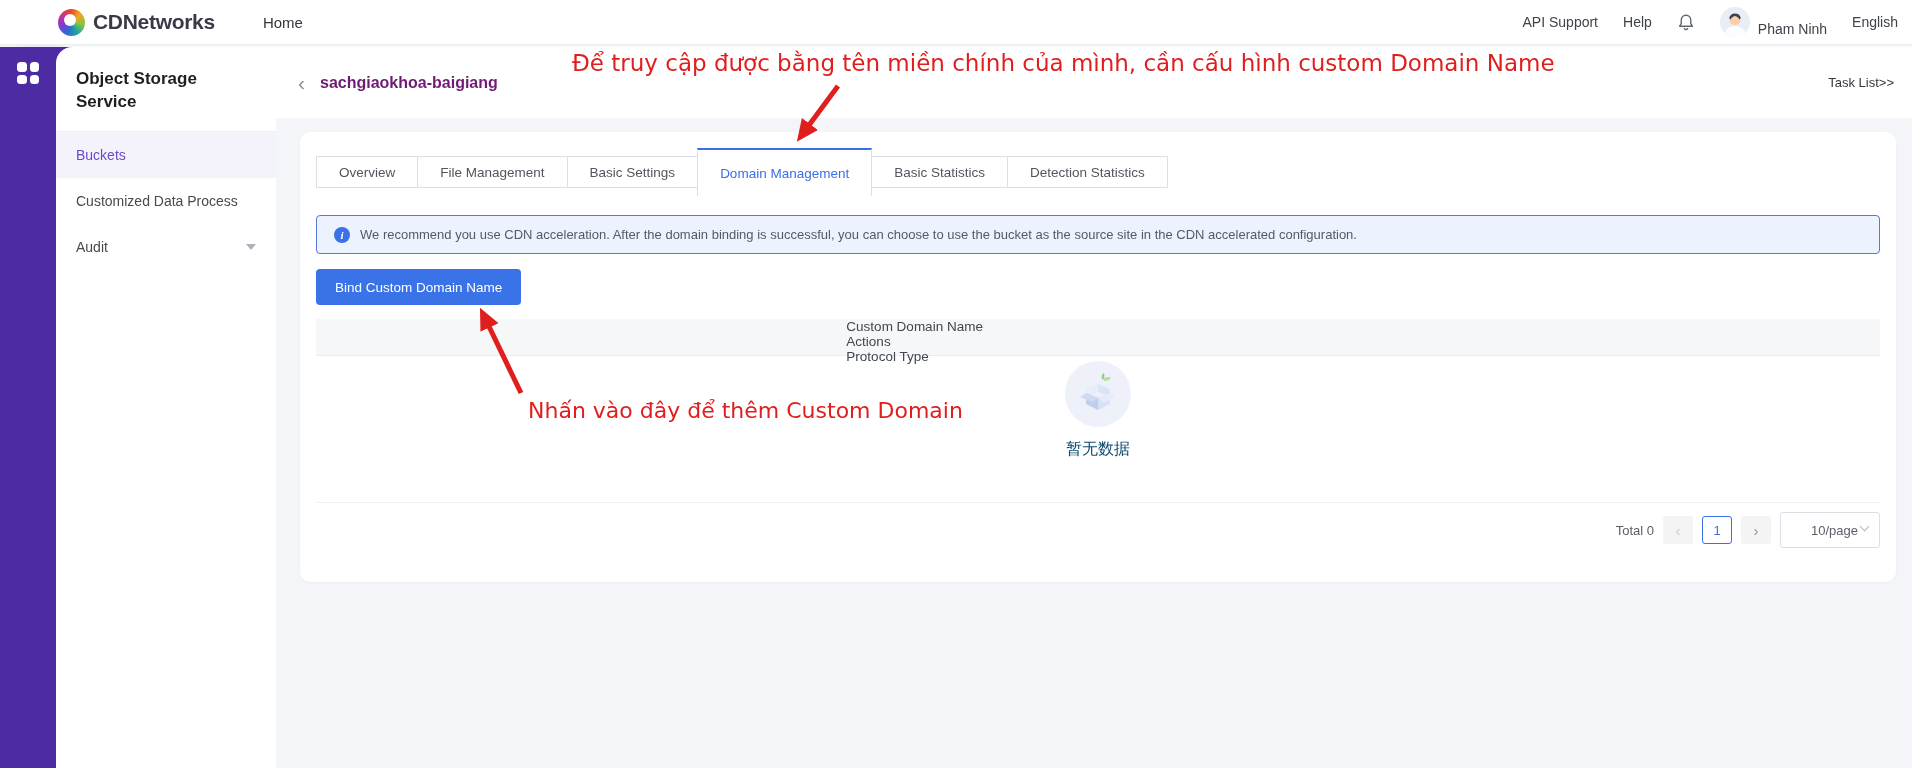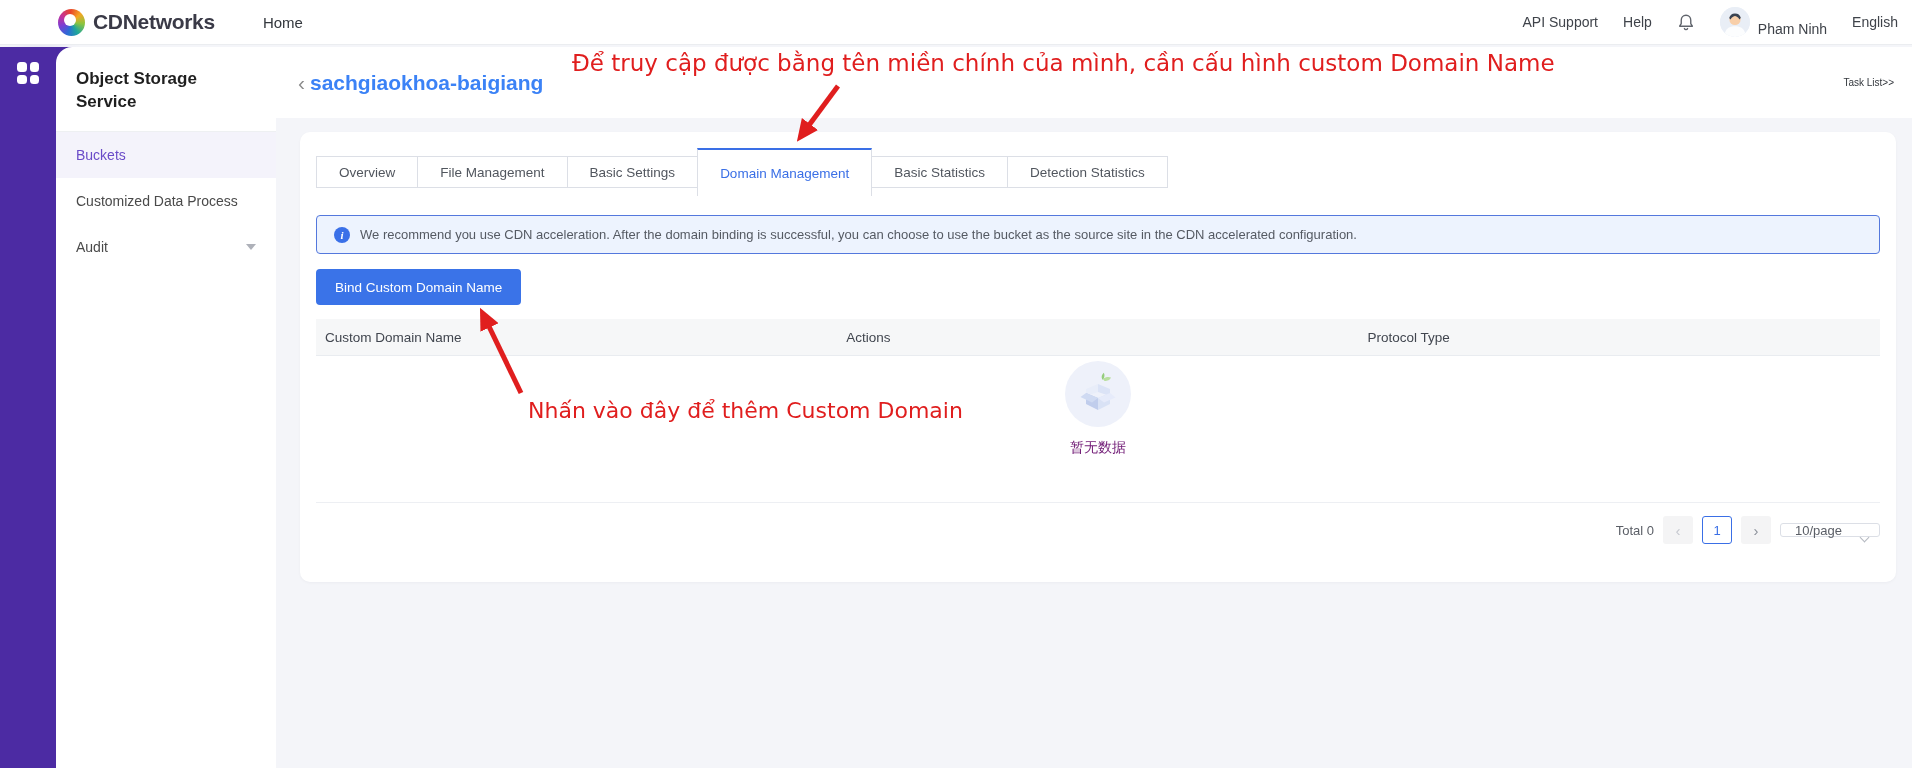--- a/index.html
+++ b/index.html
@@ -66,22 +66,22 @@
     border-left:5px solid transparent; border-right:5px solid transparent;
     border-top:6px solid #aeb1b9;
   }
 
   
   .title-row {
     position:absolute; left:276px; top:47px; right:0; height:71px;
     background:#fff; display:flex; align-items:center; z-index:1;
   }
   .back-chevron { margin-left:22px; font-size:21px; color:#8c8c8c; cursor:pointer; line-height:1; }
-  .bucket-title { margin-left:5px; font-size:21px; font-weight:bold; color:#3b82f6; }
-  .task-list { position:absolute; right:18px; font-size:10px; color:#33373d; cursor:pointer; }
+  .bucket-title { margin-left:15px; font-size:16px; font-weight:bold; color:#701a75; }
+  .task-list { position:absolute; right:18px; font-size:13px; color:#33373d; cursor:pointer; }
 
   
   .card {
     position:absolute; left:300px; top:132px; width:1596px; height:450px;
     background:#fff; border-radius:10px; z-index:2;
     box-shadow:0 1px 3px rgba(30,35,60,.04);
   }
 
   
   .tabs { position:absolute; left:16px; top:16px; display:flex; }
@@ -112,53 +112,53 @@
   .bind-btn {
     position:absolute; left:16px; top:137px; height:36px; padding:8px 19px;
     background:#3a73e8; border:none; border-radius:4px;
     color:#fff; font-size:13.5px; cursor:pointer; font-family:inherit;
   }
 
   
   .thead {
     position:absolute; left:16px; right:16px; top:187px; height:37px;
     background:#f6f7f8; display:flex; align-items:center;
-    font-size:13.5px; color:#41464f; border-bottom:1px solid #e9ecf0;
+    font-size:13.5px; color:#41464f; border-bottom:1px solid #e9ecf0;flex-direction:column;
   }
   .thead .col { width:33.33%; padding-left:9px; }
 
   
   .empty { position:absolute; left:0; right:0; top:229px; text-align:center; }
   .empty-circle {
     width:66px; height:66px; border-radius:50%; background:#eef1fa;
     margin:0 auto; display:flex; align-items:center; justify-content:center;
   }
-  .empty-text { margin-top:12px; font-size:14px; color:#701a75; font-family:"Liberation Sans",sans-serif; }
+  .empty-text { margin-top:12px; font-size:16px; color:#0c4a6e; font-family:"Liberation Sans",sans-serif; }
 
   
   .foot-divider { position:absolute; left:16px; right:16px; top:370px; border-top:1px solid #edeff3; }
   .pagination {
     position:absolute; right:16px; top:382px; height:32px;
     display:flex; align-items:center; gap:9px; font-size:13px; color:#5a5e66;
   }
   .pg-btn {
     width:30px; height:28px; border-radius:3px; background:#f4f4f5;
     display:flex; align-items:center; justify-content:center;
     font-size:15px; cursor:pointer; user-select:none;
   }
   .pg-btn.prev { color:#c5c8cf; }
   .pg-btn.next { color:#8b909a; }
   .pg-current {
     width:30px; height:28px; border-radius:3px; background:#fff;
     border:1px solid #3a6fe6; color:#3a6fe6;
     display:flex; align-items:center; justify-content:center; font-size:13px; cursor:pointer;
   }
   .pg-size {
-    position:relative; height:14px; width:100px; border:1px solid #dcdfe6; border-radius:3px;
-    display:flex; align-items:center; padding-left:14px; font-size:13px; color:#5a5e66; cursor:pointer;
+    position:relative; height:36px; width:100px; border:1px solid #dcdfe6; border-radius:3px;
+    display:flex; align-items:center; padding-left:30px; font-size:13px; color:#5a5e66; cursor:pointer;
     background:#fff;
   }
   .chev-down {
     position:absolute; right:11px; top:10px; width:7px; height:7px;
     border-right:1.6px solid #b4b8c0; border-bottom:1.6px solid #b4b8c0;
     transform:rotate(45deg);
   }
 
   
   .ann { position:absolute; color:#e01e1e; font-family:"DejaVu Sans","Liberation Sans",sans-serif; z-index:9; white-space:nowrap; }

